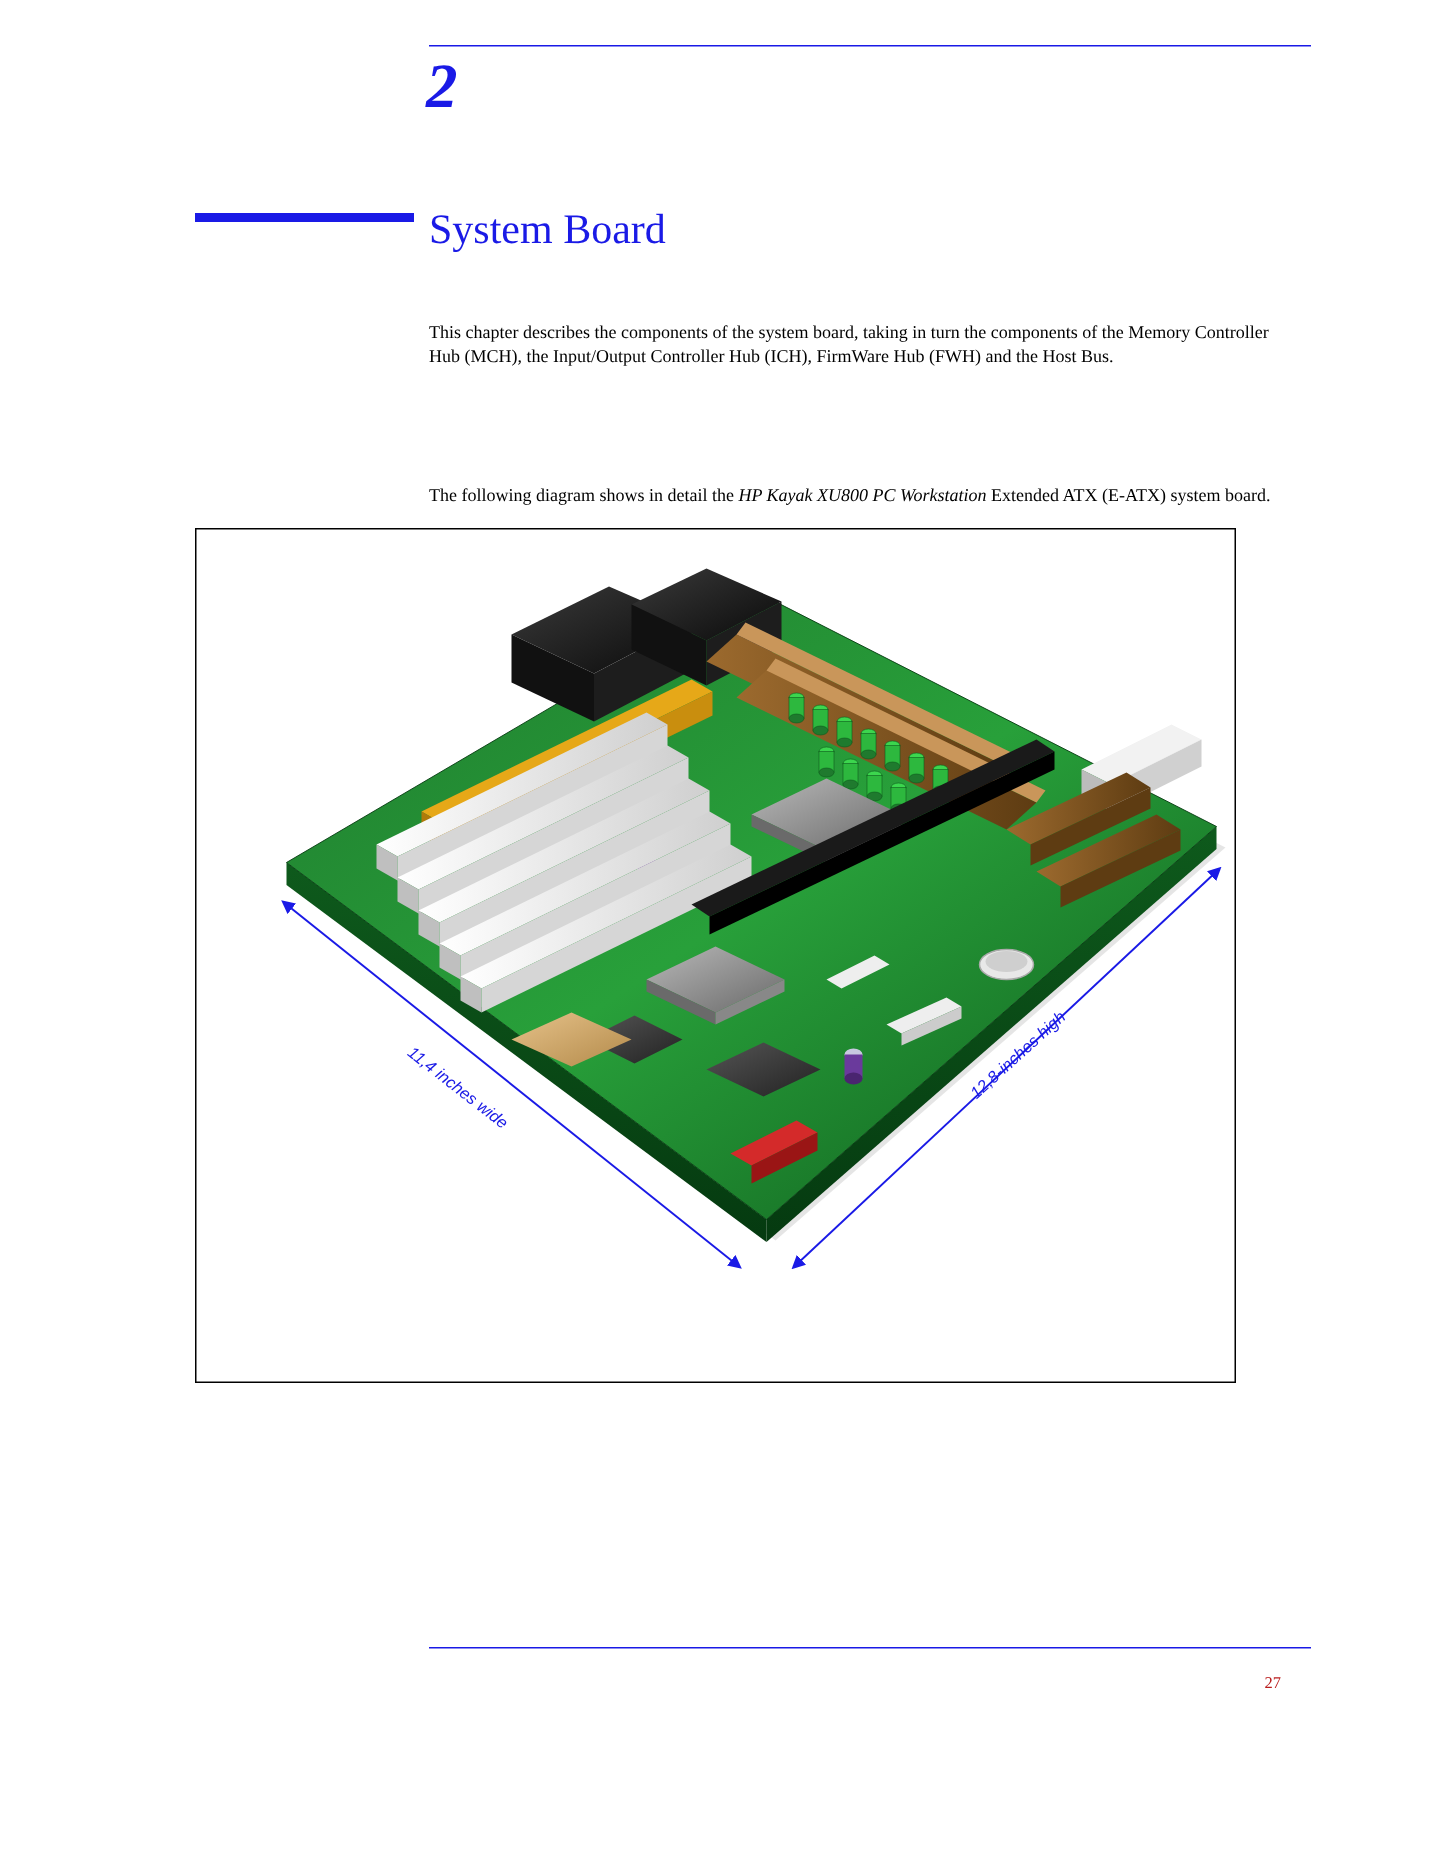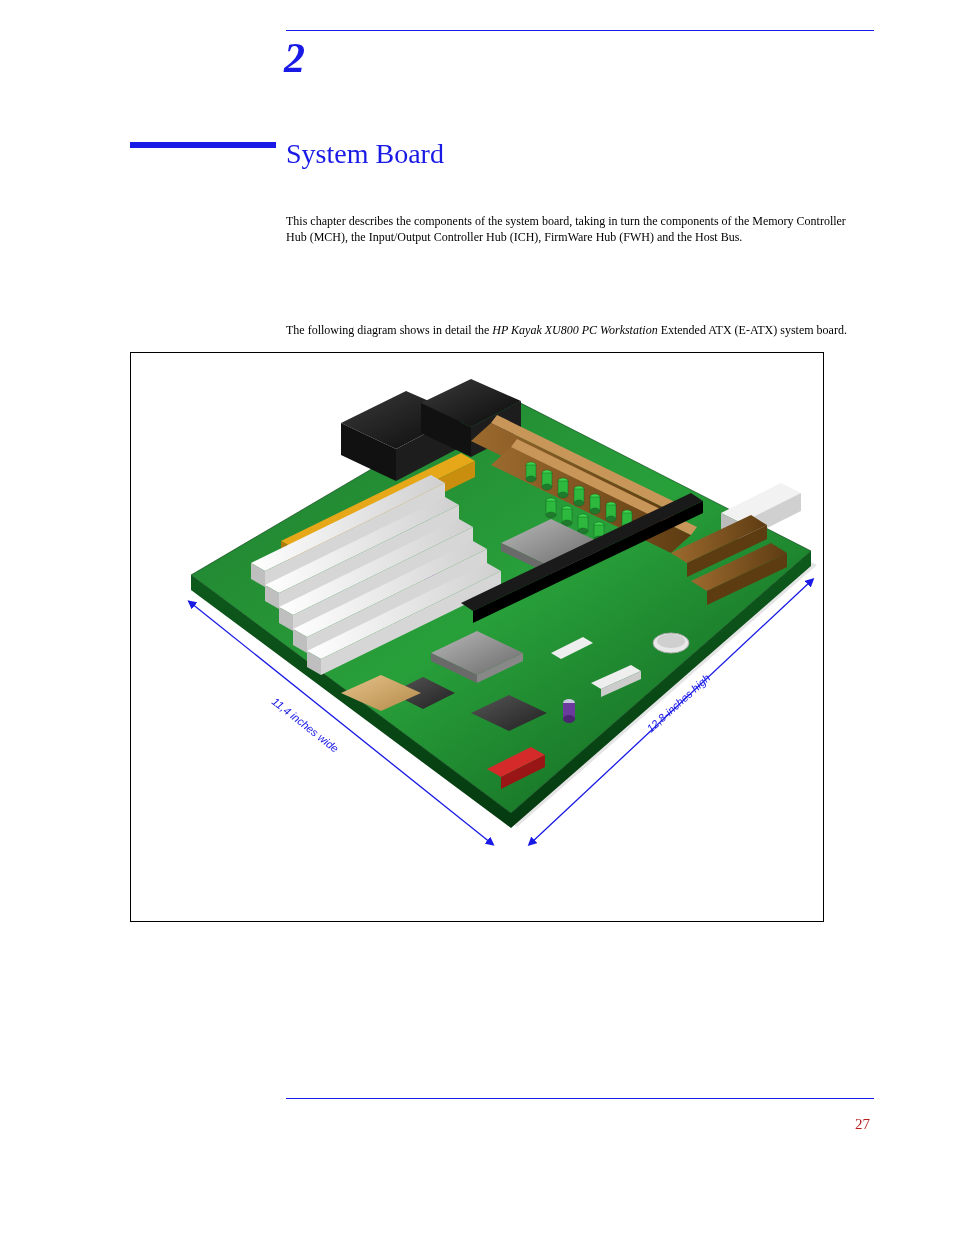--- a/index.html
+++ b/index.html
@@ -77,23 +77,23 @@
   .figure-box svg { display: block; }
   .bottom-rule {
     position: absolute;
     left: 286px;
     right: 80px;
     top: 1098px;
     border-top: 1px solid #1a1ae6;
   }
   .page-num {
     position: absolute;
-    right: 84px;
+    right: 100px;
     top: 1116px;
-    font-size: 15px;
+    font-size: 11px;
     color: #b91c1c;
   }
   .dim-label {
     font-family: Arial, Helvetica, sans-serif;
     font-size: 11px;
     fill: #1a1ae6;
     font-style: italic;
   }
 </style>
 </head>

